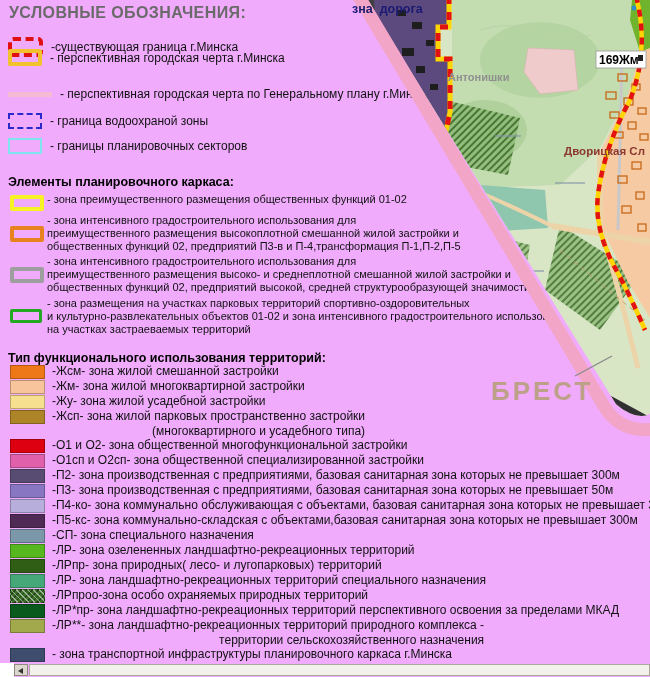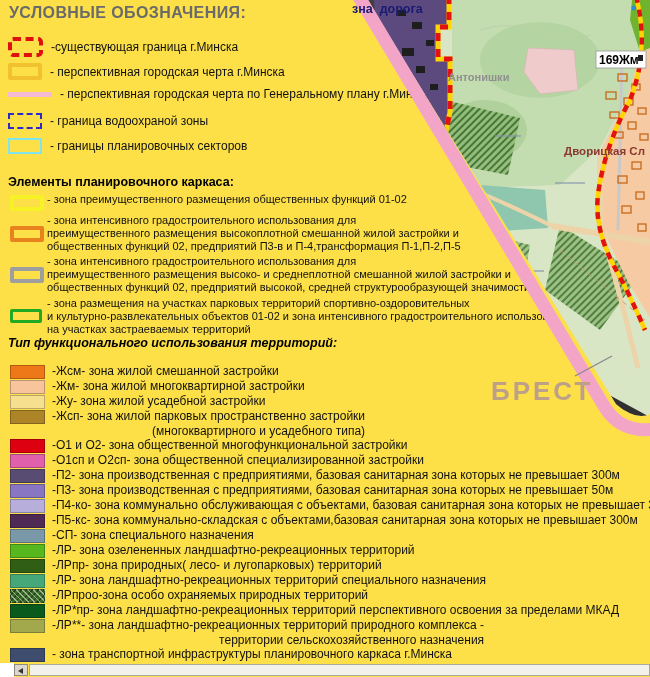--- a/index.html
+++ b/index.html
@@ -1,16 +1,16 @@
 <!DOCTYPE html>
 <html><head>
 <meta charset="utf-8">
 <style>
   html,body{margin:0;padding:0;background:#fff;}
-  .canvas{position:relative;width:650px;height:677px;background:#fde047;overflow:hidden;
+  .canvas{position:relative;width:650px;height:677px;background:#f0abfc;overflow:hidden;
           font-family:"Liberation Sans","DejaVu Sans",sans-serif;color:#111;}
   .title{position:absolute;left:9px;top:4px;font-size:16px;font-weight:bold;color:#6A6A6A;letter-spacing:.4px;}
   .sec-head{position:absolute;left:8px;font-size:12.5px;font-weight:bold;color:#000;}
 
   
   .brow{position:absolute;left:8px;display:flex;align-items:center;font-size:12px;}
   .brow .btxt{margin-left:8px;white-space:nowrap;}
   .sw-dashed-red{width:27px;height:12px;border:4px dashed #E01010;border-radius:5px;flex:none;}
   .sw-outline-gold{width:26px;height:9px;border:4px solid #F2C12E;border-radius:2px;flex:none;}
   .sw-pink-line{width:44px;height:5px;flex:none;}
@@ -47,21 +47,21 @@
 <body>
 
 <div class="canvas">
 
   <div class="title">УСЛОВНЫЕ ОБОЗНАЧЕНИЯ:</div>
 
   <div class="brow" style="top:37px;">
     <span class="sw-dashed-red" style="border-color: rgb(224, 16, 16);"></span>
     <span class="btxt">-существующая граница г.Минска</span>
   </div>
-  <div class="brow" style="top:63px;">
+  <div class="brow" style="top:49px;">
     <span class="sw-outline-gold" style="border-color: rgb(242, 193, 46);"></span>
     <span class="btxt">- перспективная городская черта г.Минска</span>
   </div>
   <div class="brow" style="top:87px;">
     <span class="sw-pink-line" style="background-color: rgb(245, 187, 212);"></span>
     <span class="btxt">- перспективная городская черта по Генеральному плану г.Минска 2010г.</span>
   </div>
   <div class="brow" style="top:113px;">
     <span class="sw-dashed-blue" style="border-color: rgb(42, 42, 204);"></span>
     <span class="btxt">- граница водоохраной зоны</span>
@@ -97,21 +97,21 @@
   </div>
   <div class="frow" style="top:297px;">
     <span class="fsw" style="top: 12px; border-width: 3px; border-color: rgb(34, 168, 34);"></span>
     <div class="flines">
       <div>- зона размещения на участках парковых территорий спортивно-оздоровительных</div>
       <div>и культурно-развлекательных объектов 01-02 и зона интенсивного градостроительного использова</div>
       <div>на участках застраеваемых территорий</div>
     </div>
   </div>
 
-  <div class="sec-head" style="top:336px;font-style:italic;">Тип функционального использования территорий:</div>
+  <div class="sec-head" style="top:351px;">Тип функционального использования территорий:</div>
 
   <div class="zones">
     <div class="zrow">
         <span class="zsw" style="background-color: rgb(238, 120, 24);"></span>
         <span class="zlabel">-Жсм- зона жилой смешанной застройки</span>
       </div>
     <div class="zrow">
         <span class="zsw" style="background-color: rgb(248, 196, 156);"></span>
         <span class="zlabel">-Жм- зона жилой многоквартирной застройки</span>
       </div>

